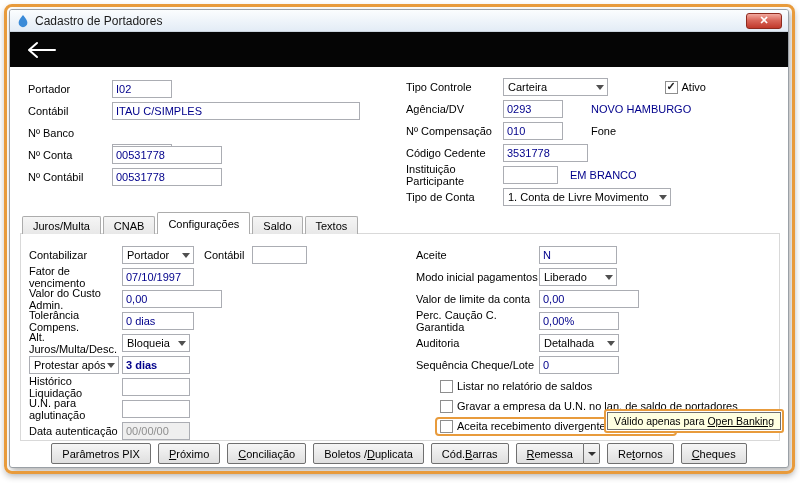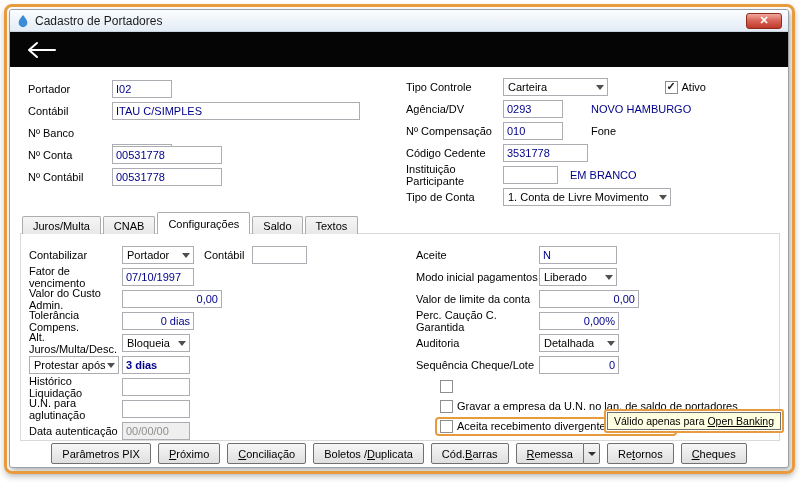--- a/index.html
+++ b/index.html
@@ -70,21 +70,21 @@
   .tbox {
     height:18px;
     border:1px solid #ABADB3;
     background:#fff;
     color:var(--value-navy,#00008B);
     font-size:11px;
     font-family:"Liberation Sans", sans-serif;
     padding:0 3px;
     outline:none;
   }
-  .tbox.num { text-align:right; }
+  .tbox.num { }
   .tbox.disabled { background:#EFEFEF; color:#8F8F8F; }
 
   .select {
     height:18px;
     border:1px solid #ABADB3;
     background:#fff;
     display:flex; align-items:center;
     position:relative;
     padding:0 16px 0 4px;
     color:#000;
@@ -384,20 +384,21 @@
           <span>Detalhada</span>
           <span class="sel-arrow"></span>
         </div>
       </div>
       <div class="frow">
         <span class="crlabel">Sequência Cheque/Lote</span>
         <input class="tbox num" style="width: 80px;" value="0">
       </div>
       <div class="cbrow indent">
         <span class="cb"></span>
+        <span>Listar no relatório de saldos</span>
       </div>
       <div class="cbrow indent">
         <span class="cb"></span>
         <span>Gravar a empresa da U.N. no lan. de saldo de portadores</span>
       </div>
       <div class="cbrow">
         <span class="hl">
           <span class="cb"></span>
           <span>Aceita recebimento divergente da cobrança</span>
         </span>

